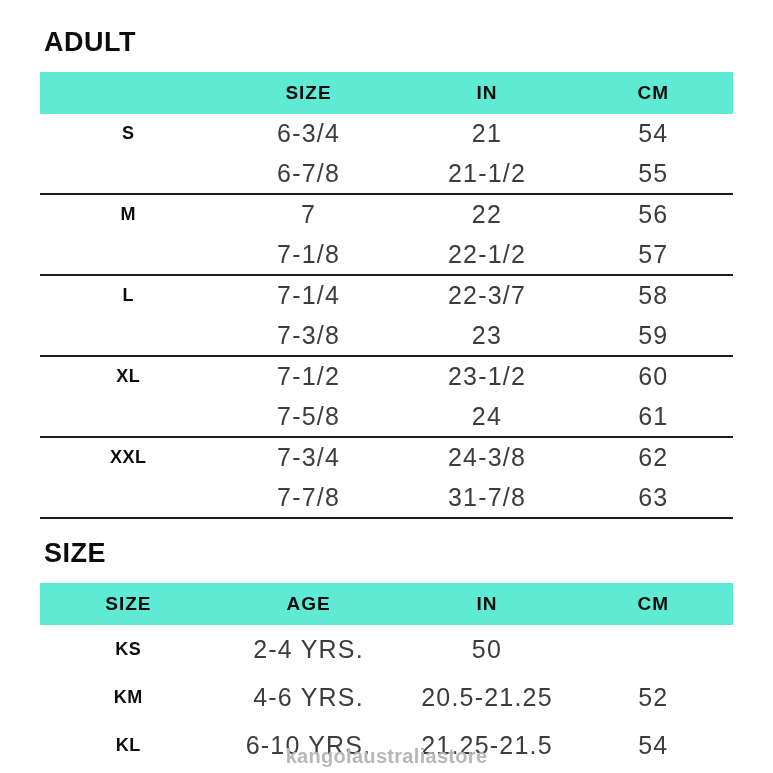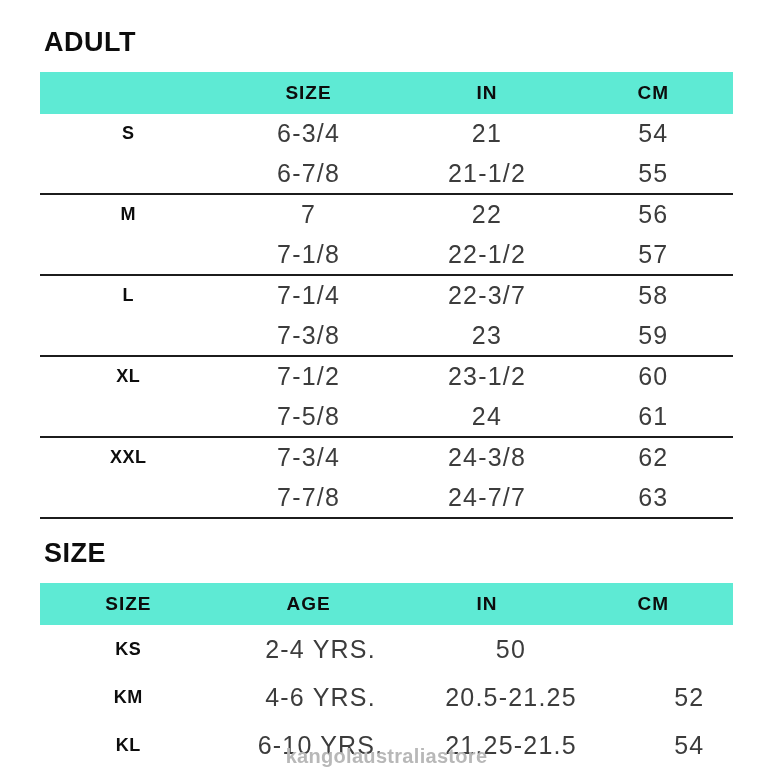--- a/index.html
+++ b/index.html
@@ -43,21 +43,21 @@
     font-size: 19px;
     letter-spacing: 1px;
     color: #0d0d0d;
   }
   .trow {
     display: grid;
     grid-template-columns: 25.5% 26.5% 25% 23%;
     height: 39.5px;
     align-items: center;
   }
-  .krow { height: 48px; gap: 12px; }
+  .krow { height: 48px; }
   .tgroup { border-bottom: 2.5px solid #1c1c1c; }
   .td {
     text-align: center;
     font-size: 25px;
     font-weight: 300;
     letter-spacing: 1.2px;
     color: #3c3c3c;
   }
   .td.label {
     font-weight: 800;
@@ -156,21 +156,21 @@
       <div class="tgroup">
         <div class="trow">
           <div class="td label">XXL</div>
           <div class="td">7-3/4</div>
           <div class="td">24-3/8</div>
           <div class="td">62</div>
         </div>
         <div class="trow">
           <div class="td label"></div>
           <div class="td">7-7/8</div>
-          <div class="td">24-7/7</div>
+          <div class="td">31-7/8</div>
           <div class="td">63</div>
         </div>
       </div>
     </div>
 
     <h2 class="section-title kids-title">SIZE</h2>
 
     <div class="size-table">
       <div class="thead">
         <div class="th">SIZE</div>

